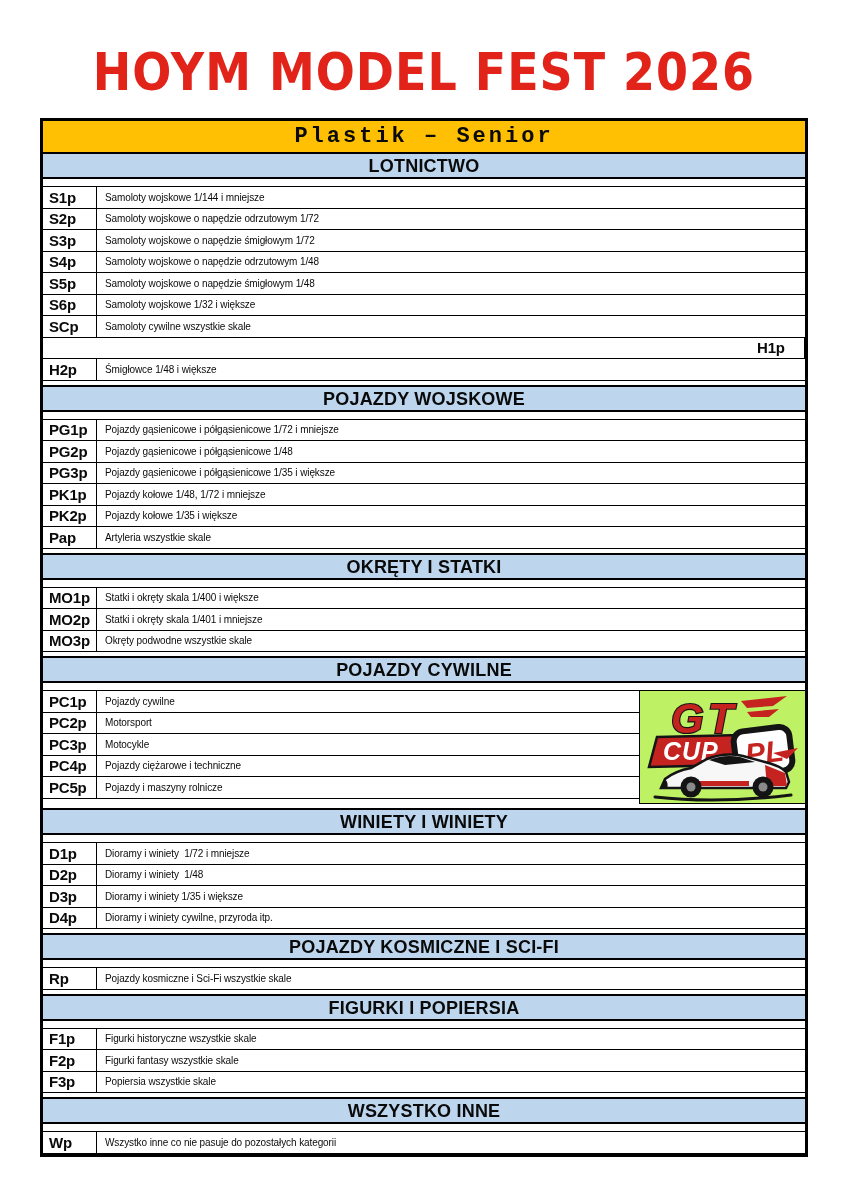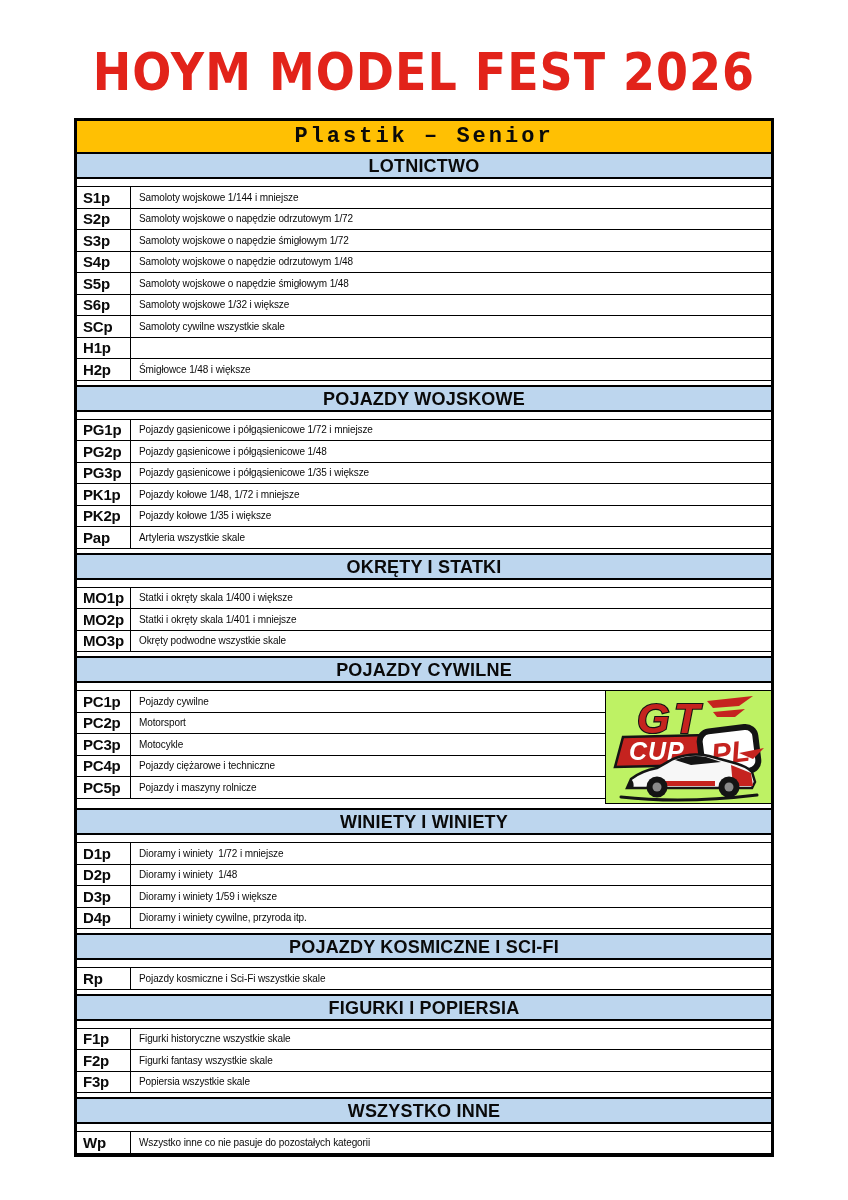--- a/index.html
+++ b/index.html
@@ -13,21 +13,21 @@
     font-weight:bold;
     font-size:46px;
     letter-spacing:1px;
     color:var(--title-red,#e2231a);
     transform:scaleY(1.12);
     transform-origin:center top;
     white-space:nowrap;
   }
 
   .mtable {
-    width:700px;
+    width:768px;
     margin:22px auto 0 auto;
     border:3px solid var(--border-black,#000);
     background:#fff;
   }
 
   .table-header {
     background:var(--header-yellow,#ffc003);
     height:31px;
     line-height:31px;
     text-align:center;
@@ -51,21 +51,21 @@
   }
 
   .spacer-top { height:4px; background:#fff; }
   .section:first-of-type .spacer-top { display:none; }
   .spacer-bottom { height:7px; background:#fff; }
 
   .rows { border-top:1.5px solid #000; }
   .rows-flex { display:flex; border-top:1.5px solid #000; align-items:stretch; }
   .rows-flex .rows-left { flex:1 1 auto; border-top:none; }
 
-  .row { display:flex; align-items:stretch; height:21.5px; border-bottom:1.5px solid #000; }
+  .row { display:flex; align-items:stretch; height:21.5px; border-bottom:1.5px solid #000;justify-content:flex-end; }
   .row-code {
     width:54px; flex:0 0 54px;
     border-right:1.5px solid #000;
     display:flex; align-items:center;
     padding-left:6px;
     font-weight:bold; font-size:15px;
     letter-spacing:-0.2px;
   }
   .row-desc {
     flex:1 1 auto;
@@ -253,21 +253,21 @@
           <div class="row">
             <div class="row-code">D1p</div>
             <div class="row-desc">Dioramy i winiety  1/72 i mniejsze</div>
           </div>
           <div class="row">
             <div class="row-code">D2p</div>
             <div class="row-desc">Dioramy i winiety  1/48</div>
           </div>
           <div class="row">
             <div class="row-code">D3p</div>
-            <div class="row-desc">Dioramy i winiety 1/59 i większe</div>
+            <div class="row-desc">Dioramy i winiety 1/35 i większe</div>
           </div>
           <div class="row">
             <div class="row-code">D4p</div>
             <div class="row-desc">Dioramy i winiety cywilne, przyroda itp.</div>
           </div>
         </div>
       </div>
       <div class="section">
         <div class="spacer-top"></div>
         <div class="band">POJAZDY KOSMICZNE I SCI-FI</div>

